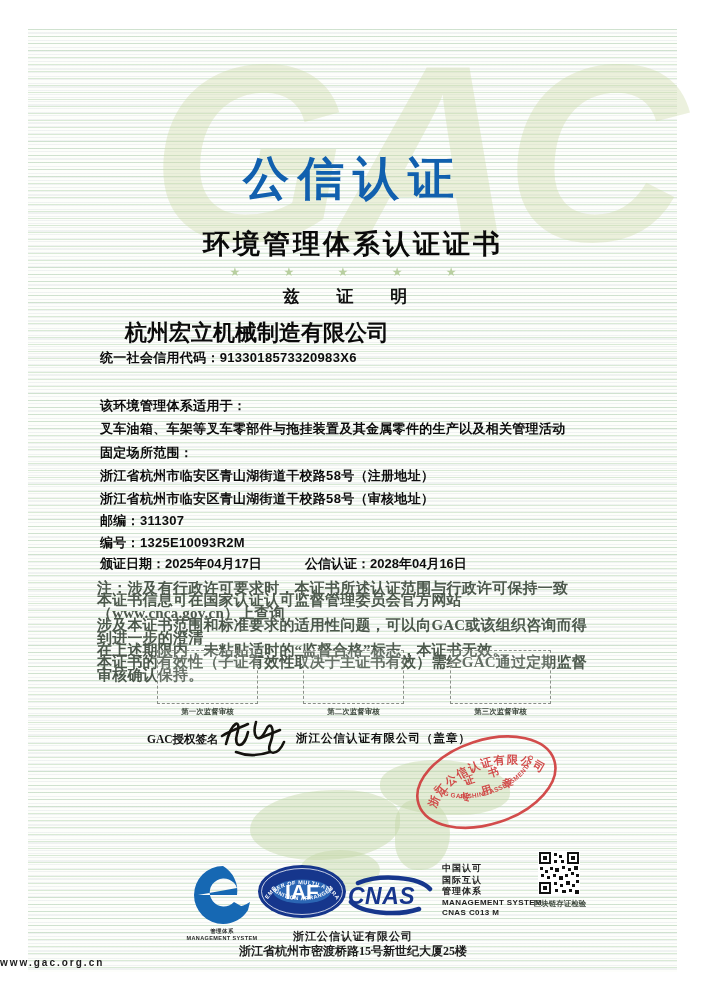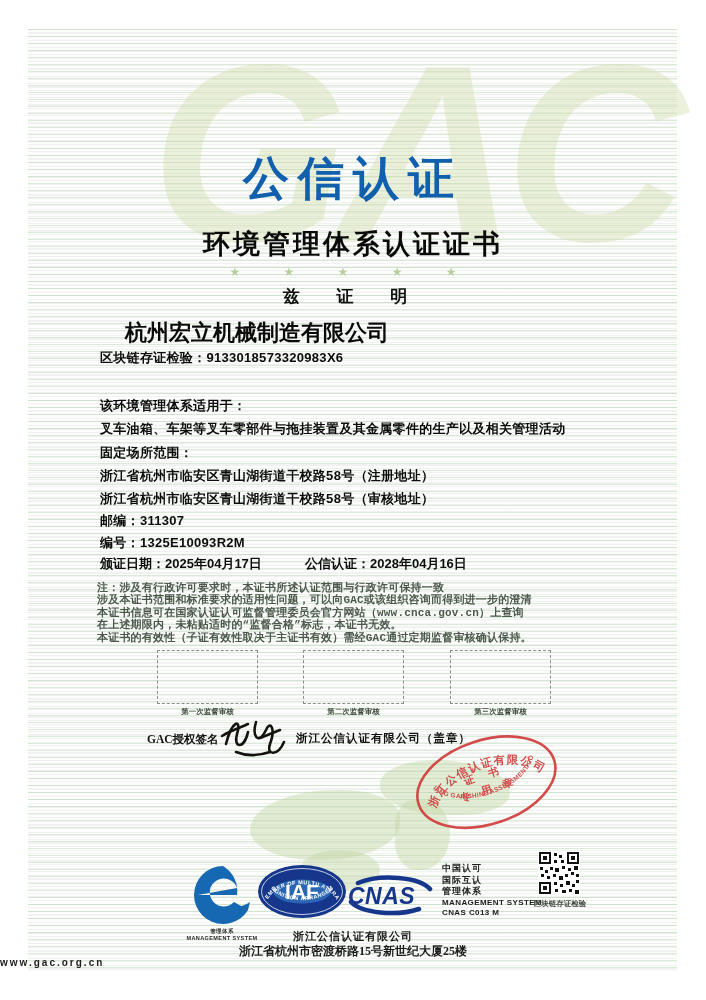--- a/index.html
+++ b/index.html
@@ -49,21 +49,21 @@
   }
   .bline {
     position:absolute; left:100px; font-size:13px; font-weight:600; color:#0c0c0c;
     letter-spacing:0.3px; white-space:nowrap;
   }
   .daterow { position:absolute; left:100px; top:555px; font-size:13px; font-weight:600; color:#0c0c0c; }
   .daterow .valid { position:absolute; left:205px; top:0; white-space:nowrap; }
 
   .notes {
     position:absolute; left:97px; top:582px; width:500px;
-    font-family:Liberation Mono, monospace; font-size:11px; line-height:12.4px;
+    font-family:Liberation Serif, serif; font-size:15px; line-height:12.4px;
     color:#4c584c; font-weight:bold; letter-spacing:0.2px;
   }
   .sbox {
     position:absolute; top:650px; width:101px; height:54px;
     border:1px dashed #8a8f88; background:rgba(255,255,255,0.15);
   }
   .sbox-label {
     position:absolute; top:707px; width:101px; text-align:center;
     font-size:7.5px; color:#3f4a3f; font-family:"Liberation Serif", serif; font-weight:bold;
   }
@@ -103,38 +103,38 @@
 
   <div class="content">
 
     <div class="title">公信认证</div>
     <div class="subtitle">环境管理体系认证证书</div>
     <div class="stars">★ ★ ★ ★ ★</div>
     <div class="hereby">兹 证 明</div>
 
     <div class="company">杭州宏立机械制造有限公司</div>
 
-    <div class="bline" style="top:349px">区块链存证检验：9133018573320983X6</div>
+    <div class="bline" style="top:349px">统一社会信用代码：9133018573320983X6</div>
     <div class="bline" style="top:397px">该环境管理体系适用于：</div>
     <div class="bline" style="top:420px">叉车油箱、车架等叉车零部件与拖挂装置及其金属零件的生产以及相关管理活动</div>
     <div class="bline" style="top:444px">固定场所范围：</div>
     <div class="bline" style="top:467px">浙江省杭州市临安区青山湖街道干校路58号（注册地址）</div>
     <div class="bline" style="top:490px">浙江省杭州市临安区青山湖街道干校路58号（审核地址）</div>
     <div class="bline" style="top:512px">邮编：311307</div>
     <div class="bline" style="top:534px">编号：1325E10093R2M</div>
 
     <div class="daterow">
       <span>颁证日期：2025年04月17日</span>
       <span class="valid">公信认证：2028年04月16日</span>
     </div>
 
     <div class="notes">
       <div>注：涉及有行政许可要求时，本证书所述认证范围与行政许可保持一致</div>
+      <div>本证书信息可在国家认证认可监督管理委员会官方网站（www.cnca.gov.cn）上查询</div>
       <div>涉及本证书范围和标准要求的适用性问题，可以向GAC或该组织咨询而得到进一步的澄清</div>
-      <div>本证书信息可在国家认证认可监督管理委员会官方网站（www.cnca.gov.cn）上查询</div>
       <div>在上述期限内，未粘贴适时的“监督合格”标志，本证书无效。</div>
       <div>本证书的有效性（子证有效性取决于主证书有效）需经GAC通过定期监督审核确认保持。</div>
     </div>
 
     <div class="sbox" style="left:157px"></div>
     <div class="sbox" style="left:303px"></div>
     <div class="sbox" style="left:450px"></div>
     <div class="sbox-label" style="left:157px">第一次监督审核</div>
     <div class="sbox-label" style="left:303px">第二次监督审核</div>
     <div class="sbox-label" style="left:450px">第三次监督审核</div>

